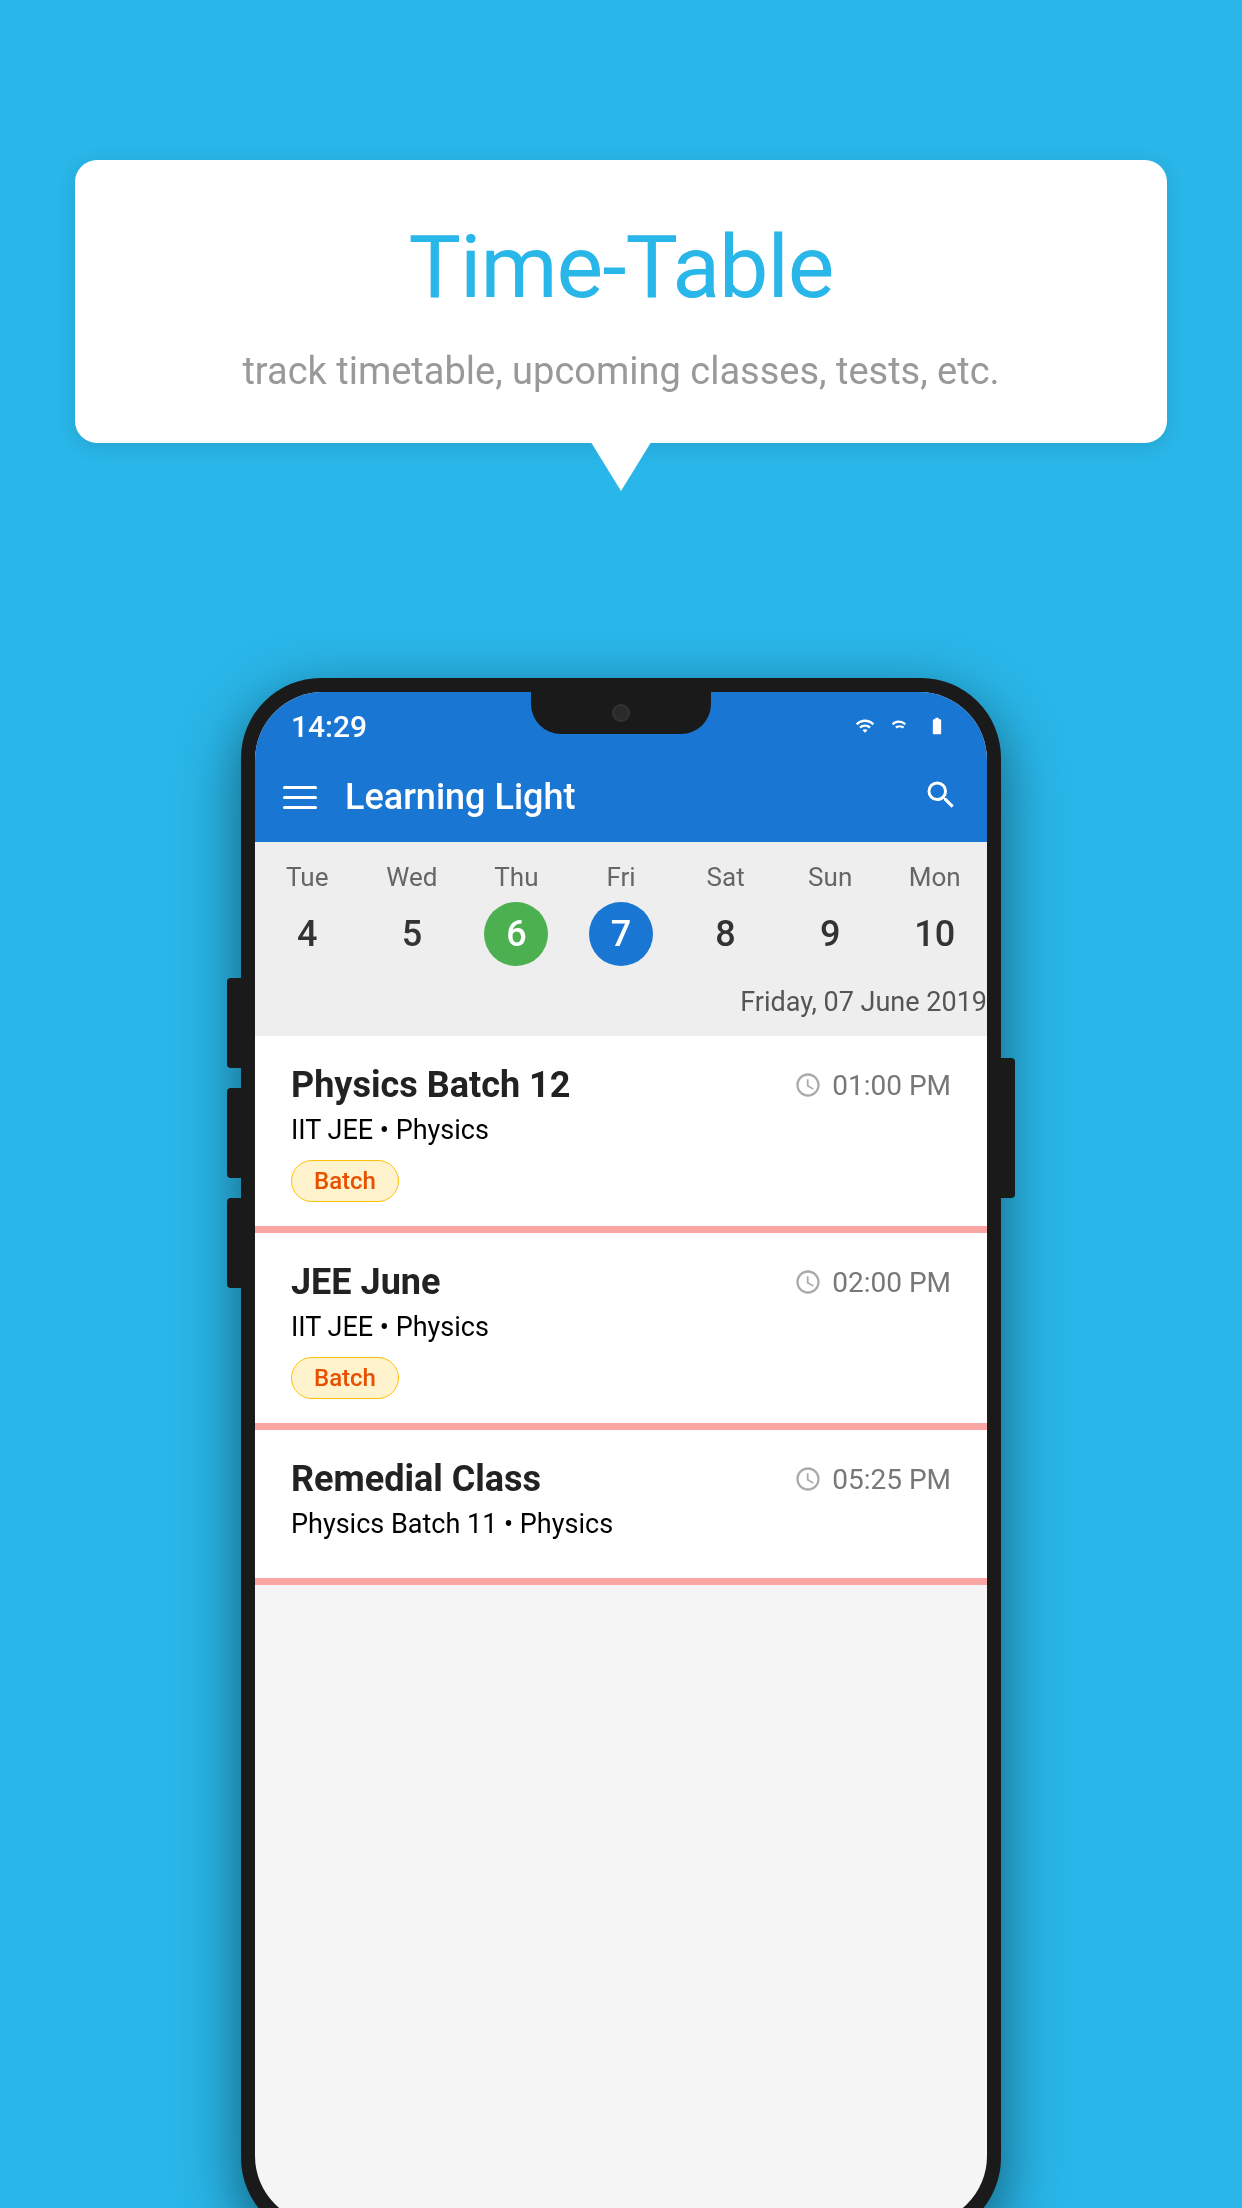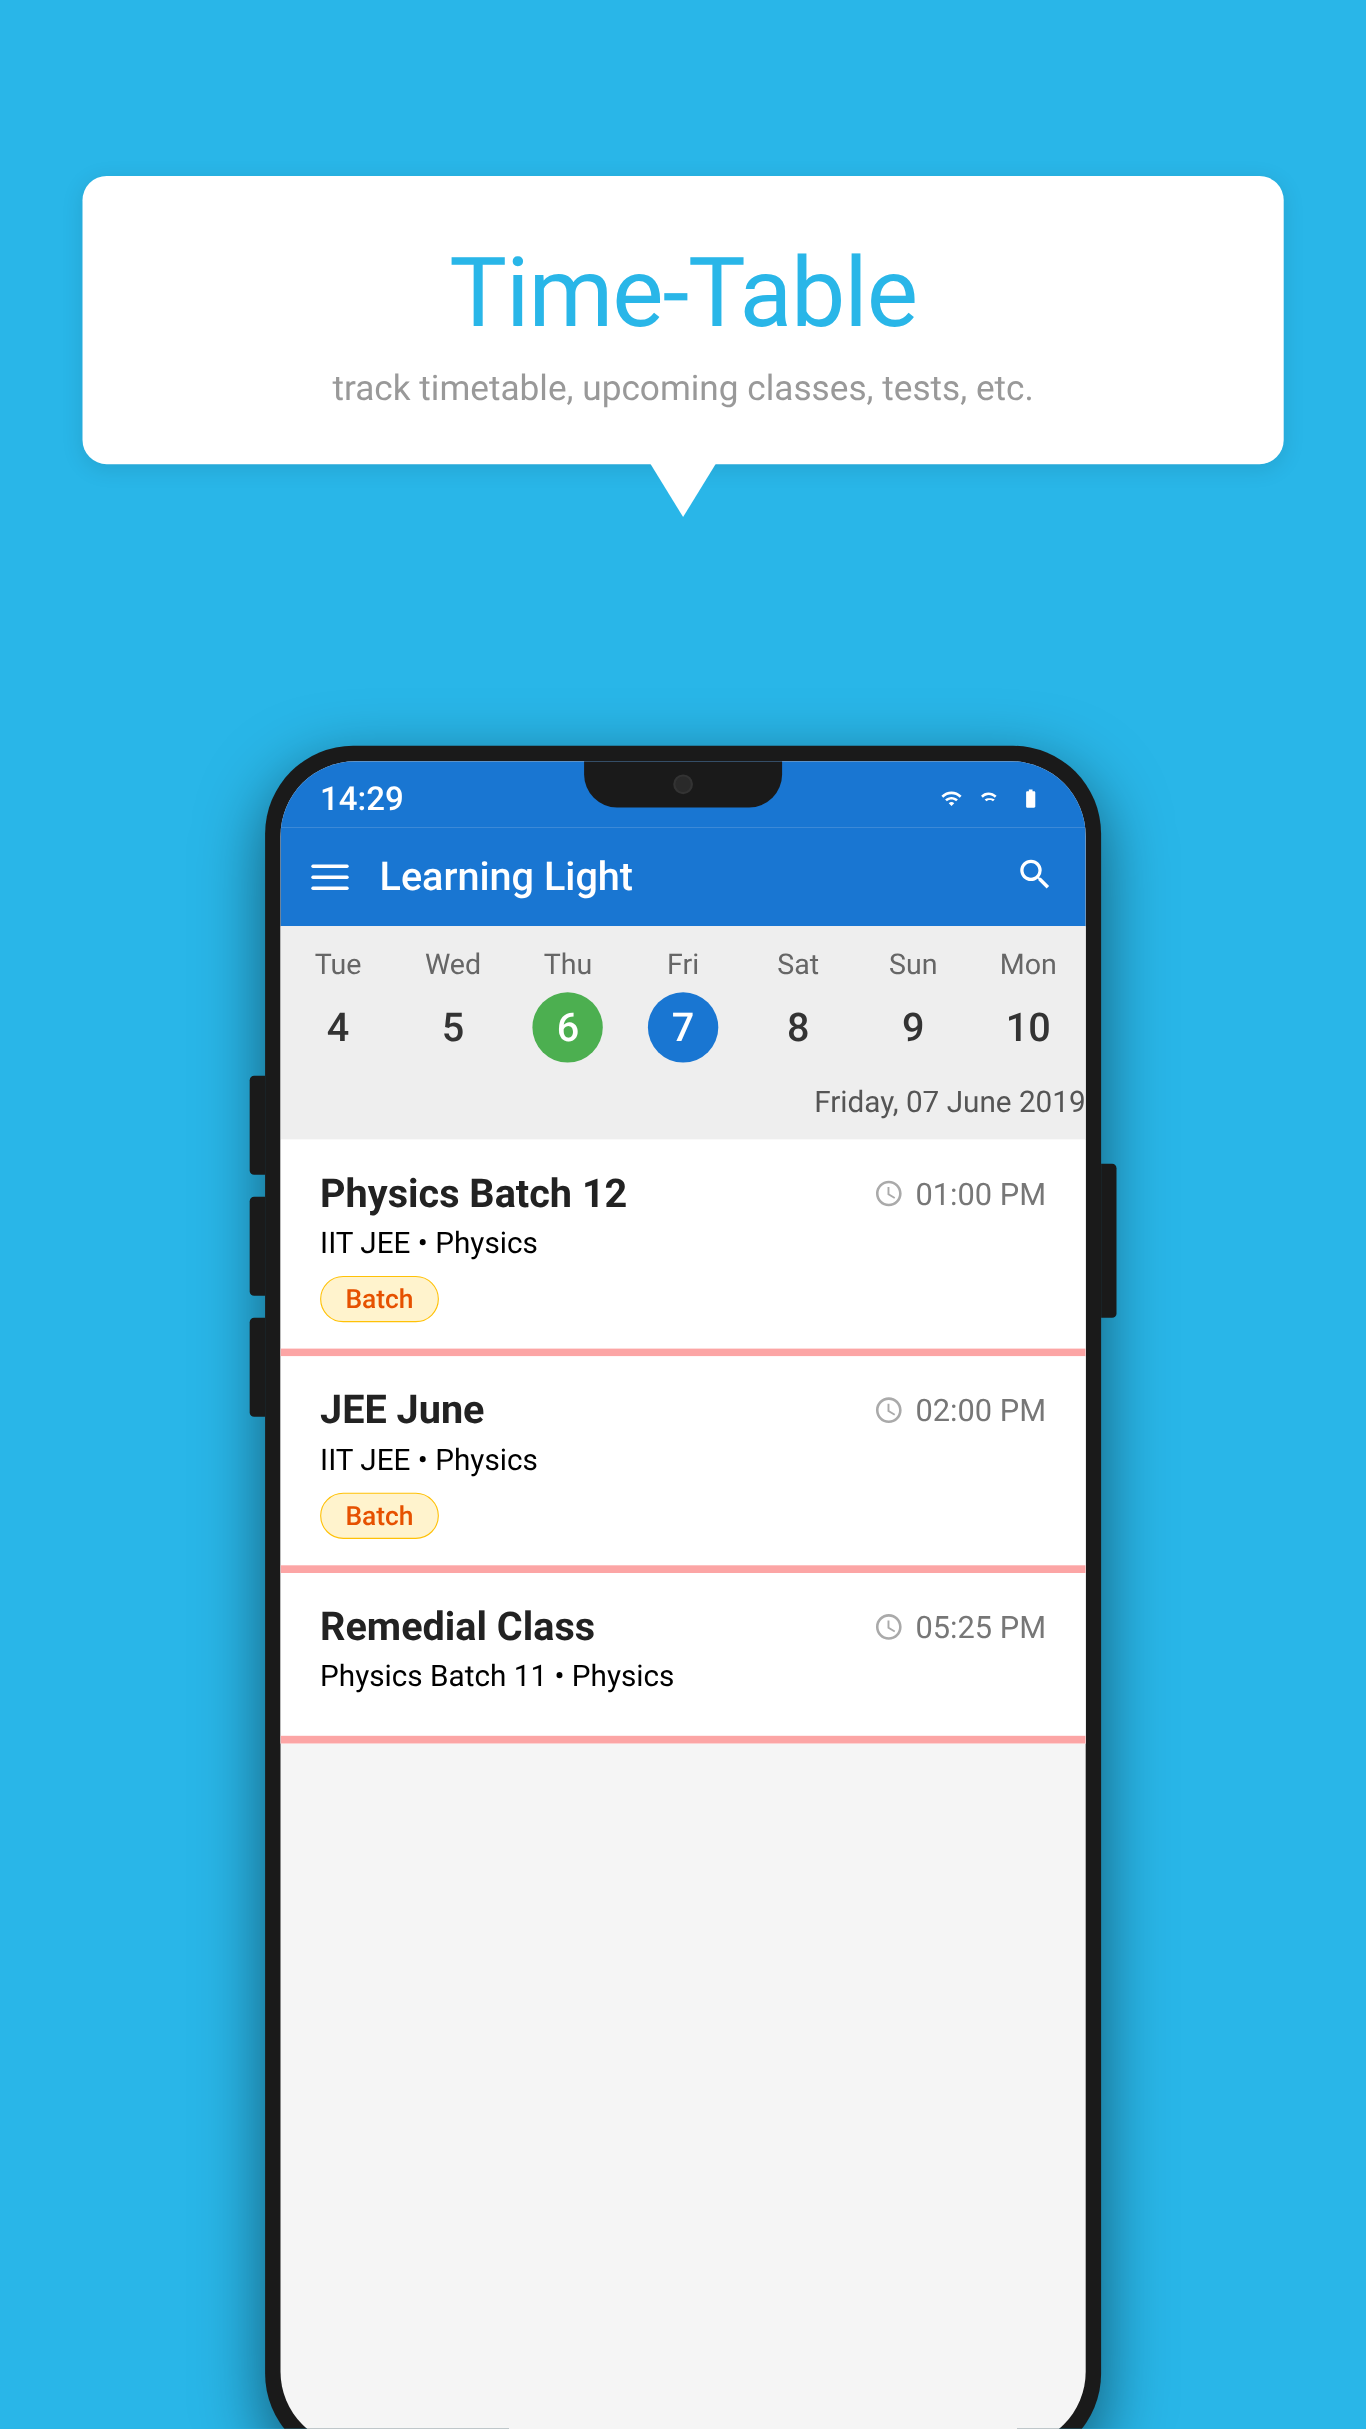--- a/index.html
+++ b/index.html
@@ -40,26 +40,26 @@
       height: 0;
       border-left: 32px solid transparent;
       border-right: 32px solid transparent;
       border-top: 52px solid white;
     }
 
     .bubble-title {
       font-size: 88px;
       font-weight: 400;
       color: #29b6e8;
-      margin-bottom: 16px;
+      margin-bottom: 31px;
       letter-spacing: -1px;
     }
 
     .bubble-subtitle {
-      font-size: 32px;
+      font-size: 38px;
       color: #999;
       font-weight: 400;
     }
 
     
     .phone-frame {
       position: absolute;
       bottom: -30px;
       left: 50%;
       transform: translateX(-50%);

